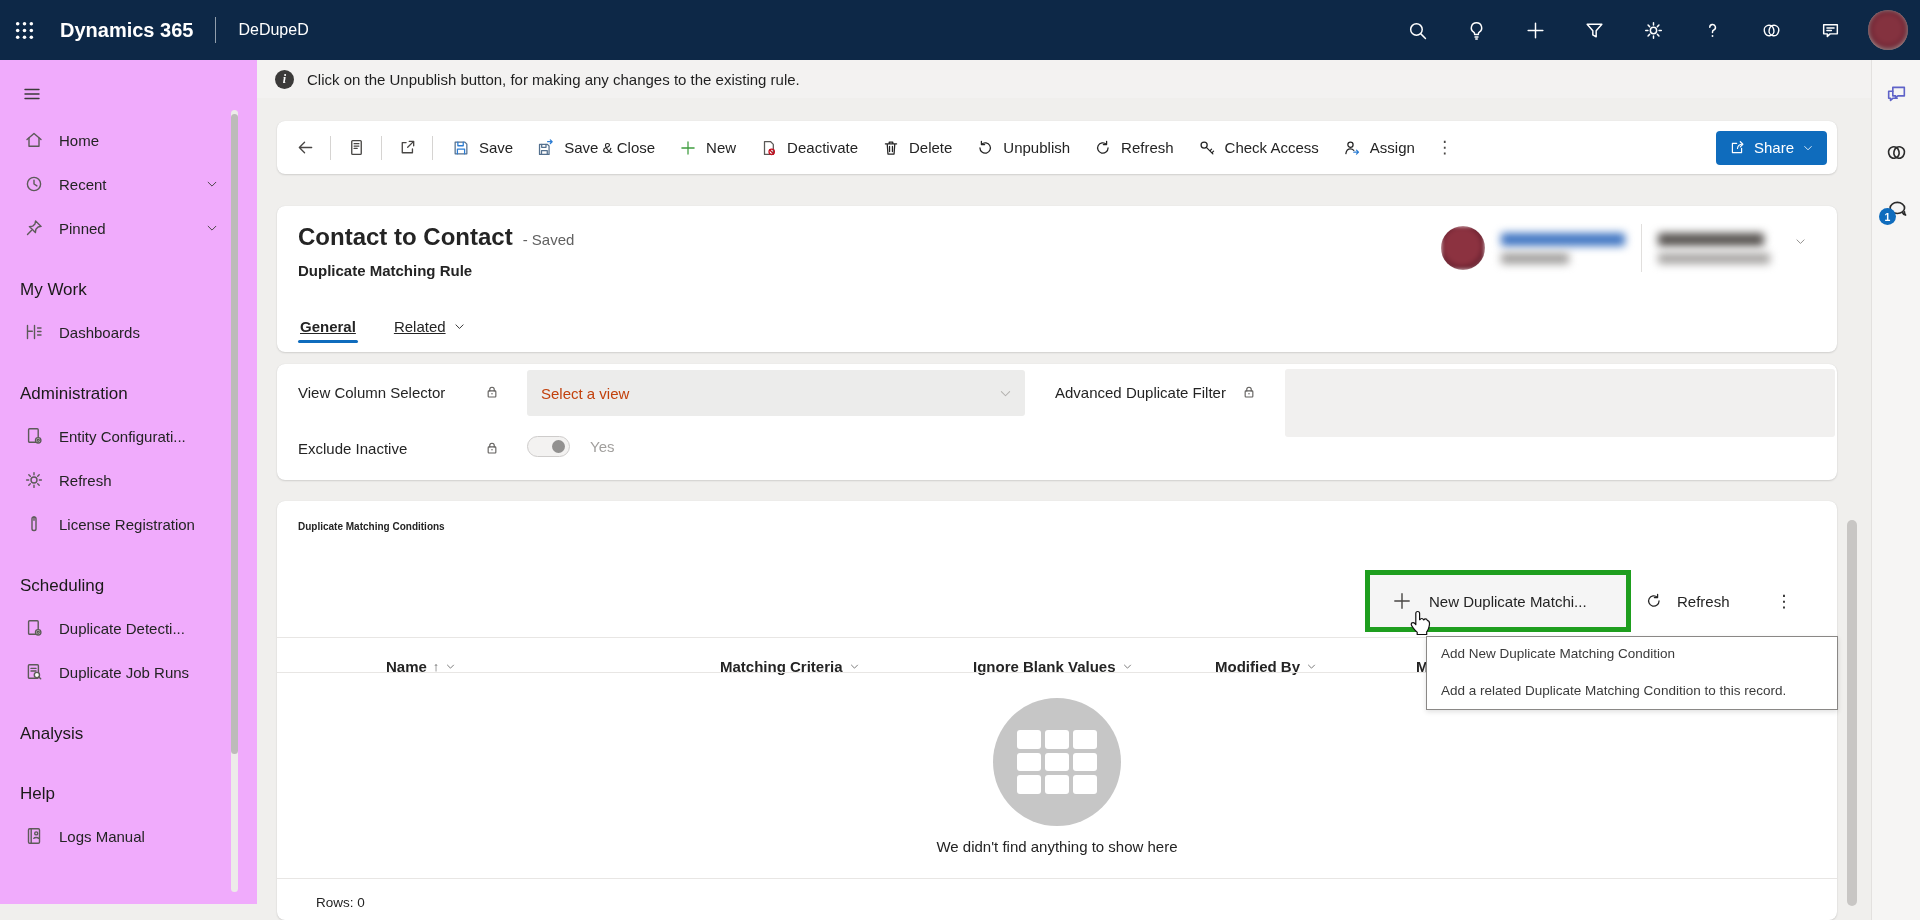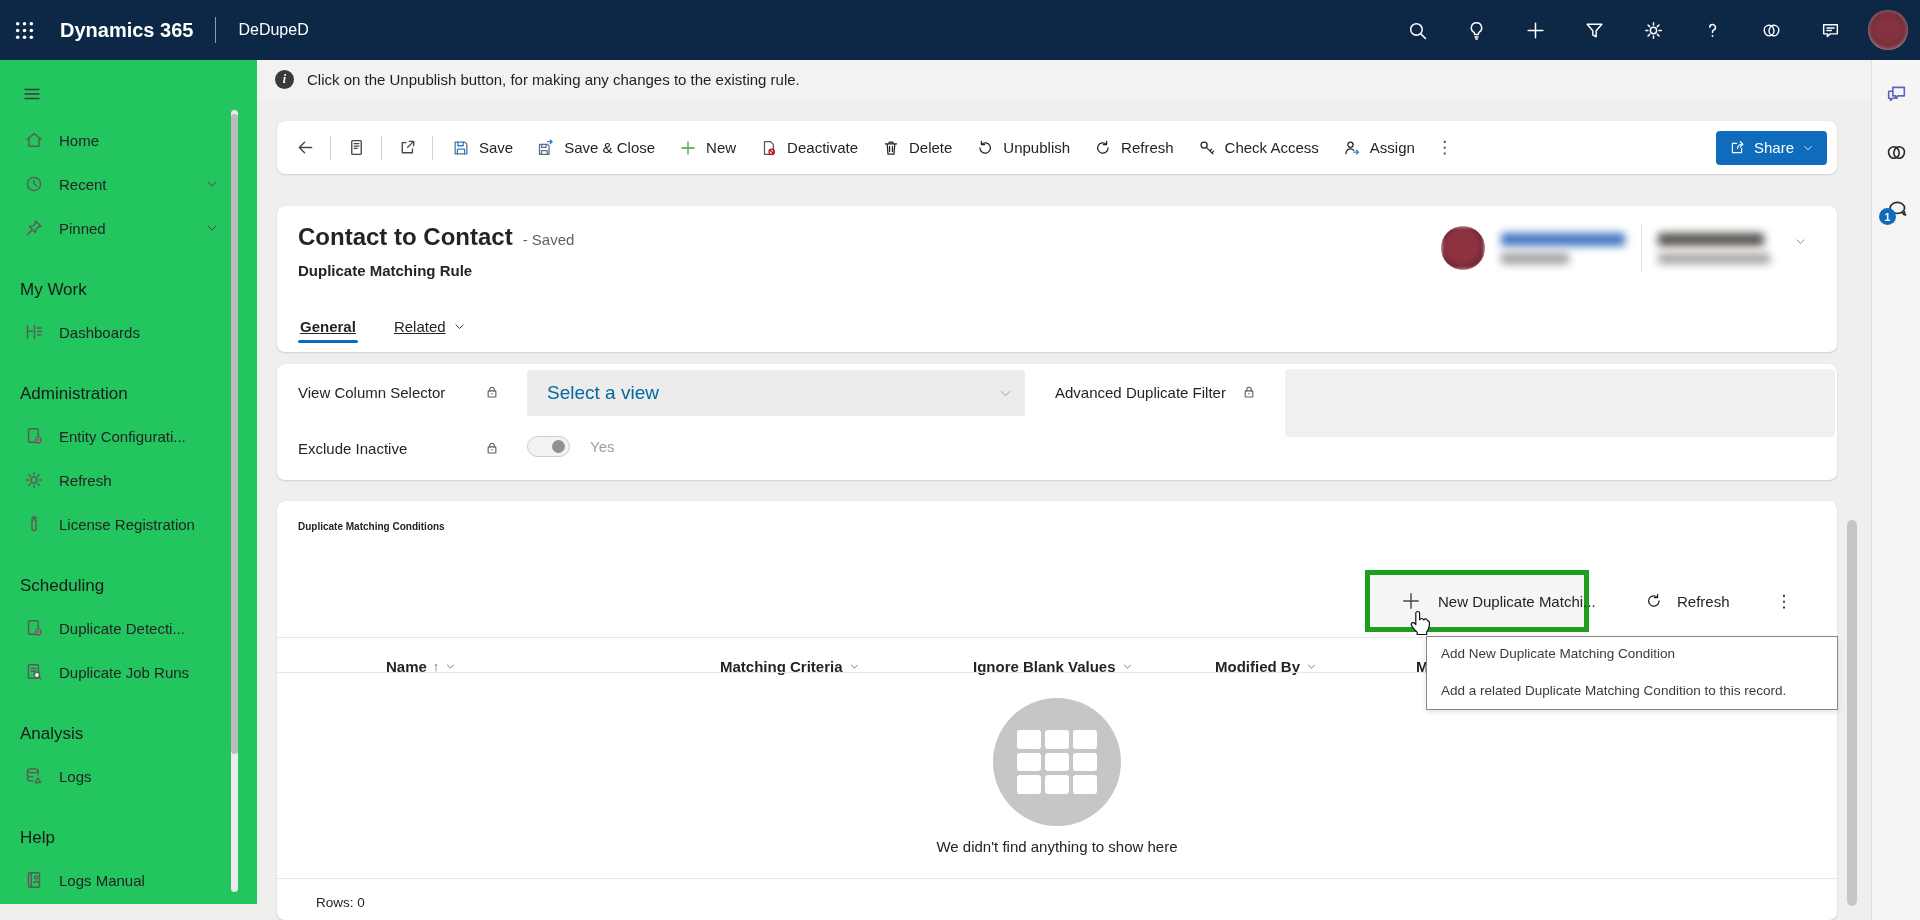--- a/index.html
+++ b/index.html
@@ -13,21 +13,21 @@
   .waffle-btn { width:48px; height:60px; display:flex; align-items:center; justify-content:center; background:none; border:none; color:#fff; cursor:pointer; }
   .brand { font-size:20px; font-weight:700; margin-left:12px; white-space:nowrap; }
   .tb-divider { width:1px; height:26px; background:rgba(255,255,255,.55); margin:0 22px; }
   .org { font-size:16px; font-weight:400; }
   .top-actions { margin-left:auto; display:flex; align-items:center; gap:9px; margin-right:12px; }
   .tb-btn { width:50px; height:48px; display:flex; align-items:center; justify-content:center; background:none; border:none; color:#fff; cursor:pointer; }
   .tb-avatar { width:40px; height:40px; border-radius:50%; overflow:hidden; margin-left:4px; border:none; padding:0; cursor:pointer; background:#888; }
   .tb-avatar .blob { width:100%; height:100%; background:radial-gradient(circle at 50% 48%, #84323f 0 46%, #6e2433 62%, #b0a7a2 78%, #8f9aa6 100%); filter:blur(2px); }
 
   
-  .sidebar { position:absolute; left:0; top:60px; width:257px; bottom:16px; background:#22c55e; z-index:5; }
+  .sidebar { position:absolute; left:0; top:60px; width:257px; bottom:16px; background:#f0abfc; z-index:5; }
   .burger { width:48px; height:48px; margin:10px 0 0 8px; display:flex; align-items:center; justify-content:center; background:none; border:none; color:#3b3a39; cursor:pointer; }
   .sb-item { height:44px; display:flex; align-items:center; padding-left:24px; gap:15px; font-size:15px; color:#242424; cursor:pointer; }
   .sb-item .sbi { color:#5c5a58; }
   .sb-chev { margin-left:auto; margin-right:38px; color:#484644; }
   .sb-head { margin-top:20px; height:40px; display:flex; align-items:center; padding-left:20px; font-size:17px; font-weight:400; color:#1b1a19; }
   .sb-track { position:absolute; top:50px; bottom:12px; left:231px; width:7px; background:#edebe9; border-radius:4px; }
   .sb-thumb { position:absolute; top:54px; left:231px; width:7px; height:640px; background:#bdbbb9; border-radius:4px; cursor:pointer; }
 
   
   .main { position:absolute; left:257px; top:60px; width:1614px; bottom:0; background:#f0efed; }
@@ -62,31 +62,31 @@
   .o-sub { width:68px; height:11px; background:#a09e9c; }
   .o-div { width:1px; height:48px; background:#e1dfdd; }
   .s-main { width:106px; height:13px; background:#55514e; }
   .s-sub { width:112px; height:11px; background:#a6a4a2; }
   .o-chev { color:#8a8886; margin-left:8px; margin-top:-14px; }
 
   
   .formcard { top:304px; height:116px; }
   .f-label { position:absolute; font-size:15px; color:#242424; white-space:nowrap; }
   .f-lock { position:absolute; color:#605e5c; }
-  .input-view { position:absolute; left:250px; top:6px; width:498px; height:46px; background:#ececeb; border-radius:3px; display:flex; align-items:center; padding:0 20px; font-size:19px; color:#0369a1; cursor:pointer; }
+  .input-view { position:absolute; left:250px; top:6px; width:498px; height:46px; background:#ececeb; border-radius:3px; display:flex; align-items:center; padding:0 14px; font-size:15px; color:#c2410c; cursor:pointer; }
   .input-view .chev { position:absolute; right:12px; color:#b3b1af; }
   .box-adv { position:absolute; left:1008px; top:5px; width:550px; height:68px; background:#f1f0ef; border-radius:3px; cursor:pointer; }
   .toggle { position:absolute; left:250px; top:72px; width:43px; height:21px; border-radius:11px; background:#f3f2f1; border:1px solid #cecccb; cursor:pointer; }
   .toggle .knob { position:absolute; right:4px; top:3px; width:13px; height:13px; border-radius:50%; background:#929190; }
   .f-value { position:absolute; left:313px; top:74px; font-size:15px; color:#a19f9d; }
 
   
   .condcard { top:441px; height:419px; }
   .c-title { position:absolute; left:21px; top:20px; font-size:10px; font-weight:700; }
-  .new-btn { position:absolute; left:1088px; top:69px; width:224px; height:62px; border:5px solid #1e9e1e; background:#f5f5f5; display:flex; align-items:center; gap:17px; padding:0 31px; font-size:15px; color:#242424; font-family:inherit; cursor:pointer; white-space:nowrap; z-index:20; }
+  .new-btn { position:absolute; left:1088px; top:69px; width:266px; height:62px; border:5px solid #1e9e1e; background:#f5f5f5; display:flex; align-items:center; gap:17px; padding:0 22px; font-size:15px; color:#242424; font-family:inherit; cursor:pointer; white-space:nowrap; z-index:20; }
   .new-btn .plus { color:#484644; }
   .c-refresh { position:absolute; left:1368px; top:82px; height:36px; display:flex; align-items:center; gap:14px; background:none; border:none; font-size:15px; color:#242424; font-family:inherit; cursor:pointer; }
   .c-more { position:absolute; left:1492px; top:82px; width:30px; height:36px; background:none; border:none; font-size:17px; color:#242424; cursor:pointer; }
   .c-div { position:absolute; left:0; right:0; border-top:1px solid #e8e6e4; }
   .c-col { position:absolute; top:145px; display:flex; align-items:center; gap:6px; font-size:15px; font-weight:700; color:#242424; cursor:pointer;margin-top:12px; }
   .c-col .chev, .c-col .arrow { font-weight:400; color:#555; }
   .empty { position:absolute; left:0; right:0; top:197px; text-align:center; }
   .grid-circle { width:128px; height:128px; border-radius:50%; background:#c6c6c6; margin:0 auto; display:flex; align-items:center; justify-content:center; }
   .grid-ico { width:80px; height:64px; display:grid; grid-template-columns:1fr 1fr 1fr; grid-template-rows:1fr 1fr 1fr; gap:4px; }
   .grid-ico div { background:#fff; border-radius:3px; }
@@ -303,31 +303,20 @@
           <rect x="4.4" y="2.8" width="10" height="13.4" rx="1"></rect>
           <path d="M7 6.4h5M7 9h5"></path>
           <circle cx="12.9" cy="13" r="2.6" fill="#fbfbfa"></circle>
           <path d="M14.8 14.9l1.9 1.9"></path>
         </svg>
       </span>
     <span>Duplicate Job Runs</span>
   </div>
 
   <div class="sb-head">Analysis</div>
-  <div class="sb-item">
-    <span class="sbi">
-        <svg class="ic" width="20" height="20" viewBox="0 0 20 20">
-          <ellipse cx="8.8" cy="4.8" rx="5.3" ry="2"></ellipse>
-          <path d="M3.5 4.8v8.2c0 1.1 2.4 2 5.3 2M14.1 4.8V9"></path>
-          <path d="M3.5 8.9c0 1.1 2.4 2 5.3 2"></path>
-          <path d="M13.9 11.8l2.7 4.7h-5.4z"></path>
-        </svg>
-      </span>
-    <span>Logs</span>
-  </div>
 
   <div class="sb-head">Help</div>
   <div class="sb-item">
     <span class="sbi">
         <svg class="ic" width="20" height="20" viewBox="0 0 20 20">
           <rect x="4.5" y="2.8" width="11" height="14.4" rx="1.2"></rect>
           <path d="M7.2 2.8v14.4"></path>
           <circle cx="12.2" cy="7.4" r="1.5"></circle>
           <path d="M9.8 12.4c.5-1.3 4.3-1.3 4.8 0"></path>
         </svg>

